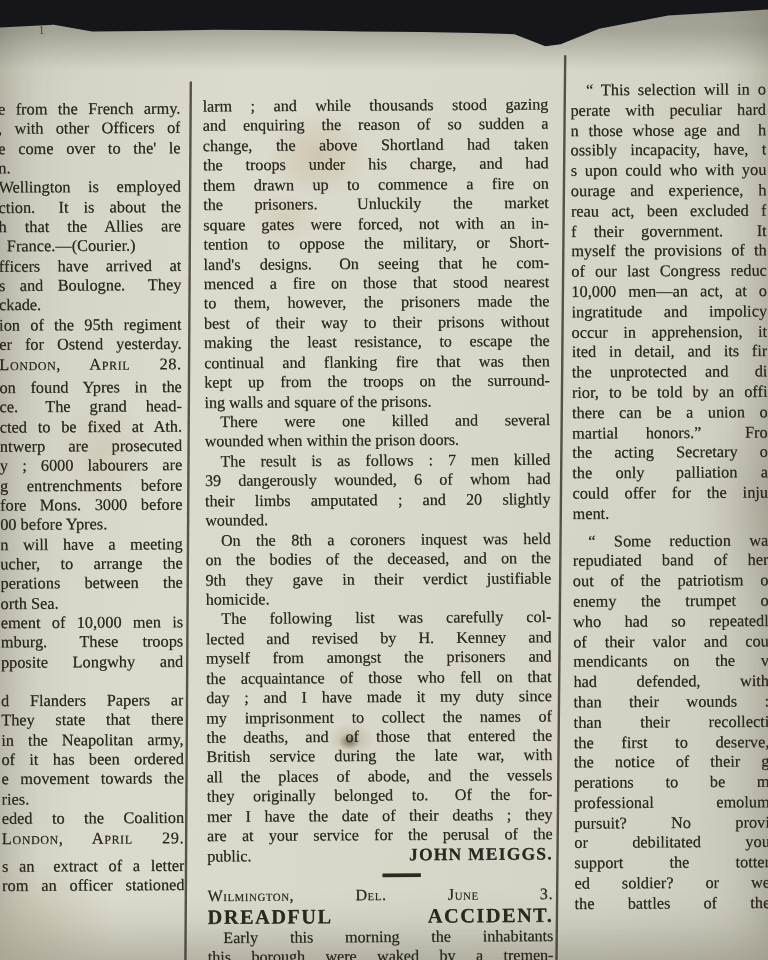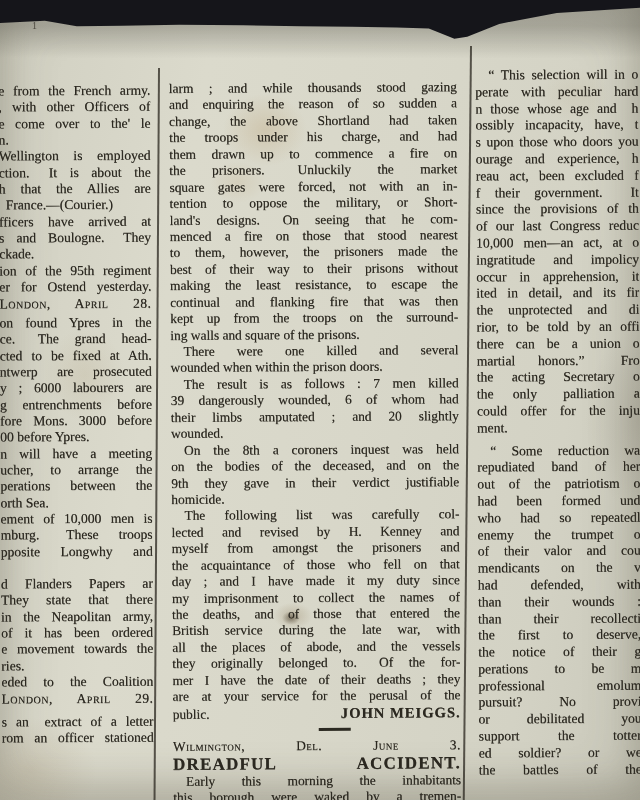--- a/index.html
+++ b/index.html
@@ -181,44 +181,43 @@
       <div class="line headline">DREADFUL ACCIDENT.</div>
       <div class="line in">Early this morning the inhabitants</div>
       <div class="line">this borough were waked by a tremen-</div>
     </div>
   <div class="rule rule-2"></div>
   <div class="col col-right">
       <div class="line in">“ This selection will in o</div>
       <div class="line">perate with peculiar hard</div>
       <div class="line">n those whose age and  h</div>
       <div class="line">ossibly incapacity, have, t</div>
-      <div class="line">s upon those who doors you</div>
+      <div class="line">s upon could who with you</div>
       <div class="line">ourage and experience, h</div>
       <div class="line">reau act, been excluded f</div>
       <div class="line">f their government.   It</div>
-      <div class="line">since the provisions of th</div>
+      <div class="line">myself the provisions of th</div>
       <div class="line">of our last Congress reduc</div>
       <div class="line">10,000 men—an act, at o</div>
       <div class="line">ingratitude and impolicy</div>
       <div class="line">occur in apprehension, it</div>
       <div class="line">ited in detail, and its fir</div>
       <div class="line">the unprotected and  di</div>
       <div class="line">rior, to be told by an offi</div>
       <div class="line">there can be a union o</div>
       <div class="line">martial honors.”   Fro</div>
       <div class="line">the acting Secretary o</div>
       <div class="line">the only  palliation a</div>
       <div class="line">could offer for the inju</div>
       <div class="line pe">ment.</div>
       <div class="line in gap1">“ Some reduction wa</div>
       <div class="line">repudiated band of her</div>
       <div class="line">out of the patriotism o</div>
-      <div class="line">had been formed und</div>
+      <div class="line">enemy the trumpet o</div>
       <div class="line">who had so repeatedl</div>
-      <div class="line">enemy the trumpet o</div>
       <div class="line">of their valor and cou</div>
       <div class="line">mendicants on the v</div>
       <div class="line">had defended, with</div>
       <div class="line">than their wounds :</div>
       <div class="line">than their recollecti</div>
       <div class="line">the first to deserve,</div>
       <div class="line">the notice of their g</div>
       <div class="line">perations to be m</div>
       <div class="line">professional emolum</div>
       <div class="line">pursuit? No provi</div>

